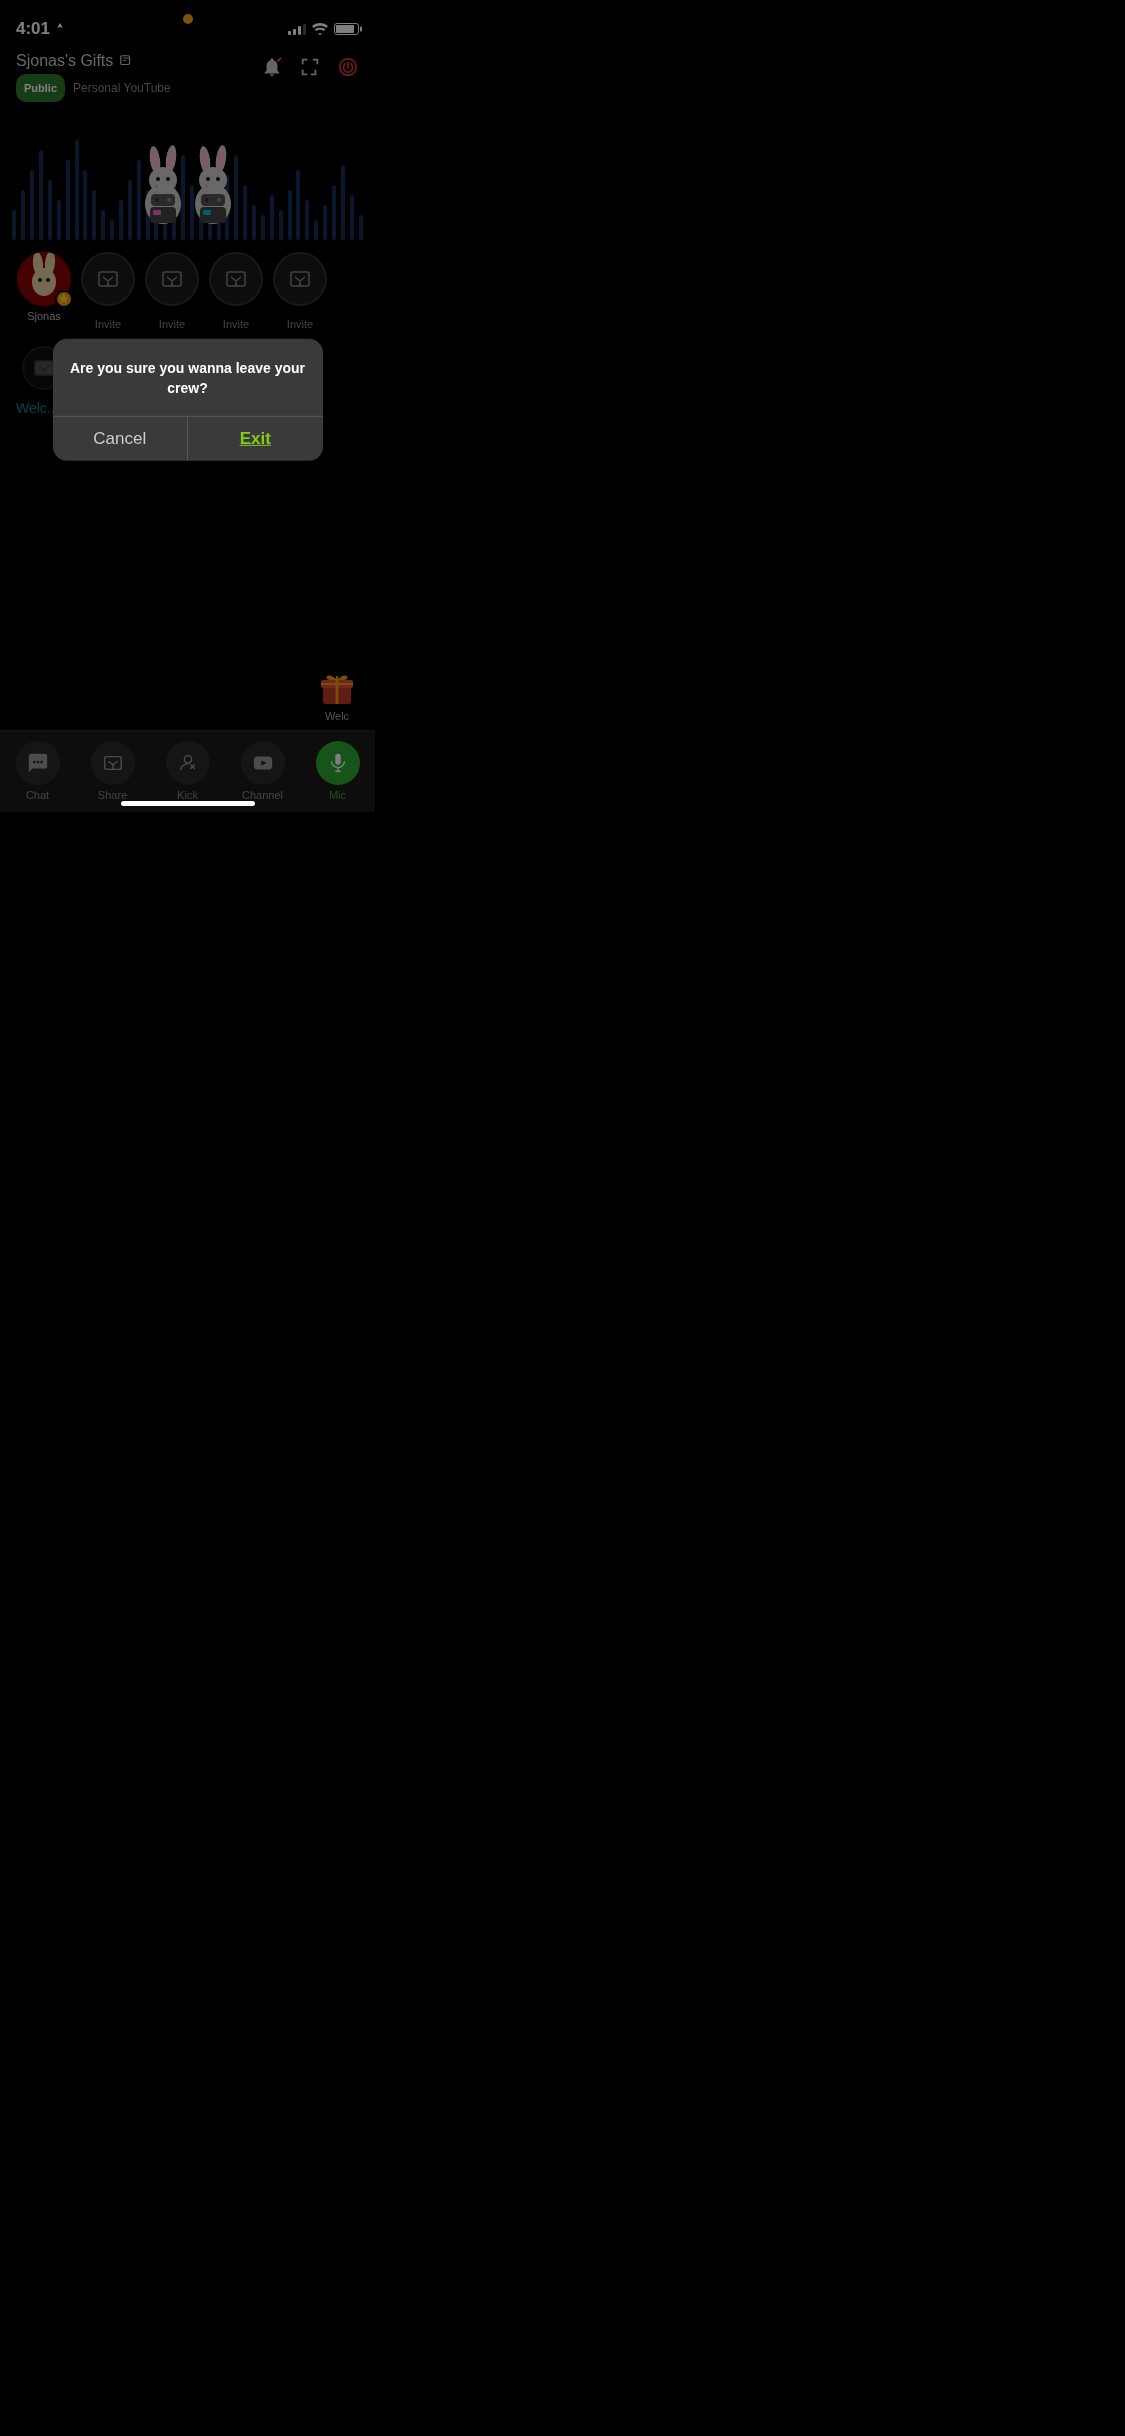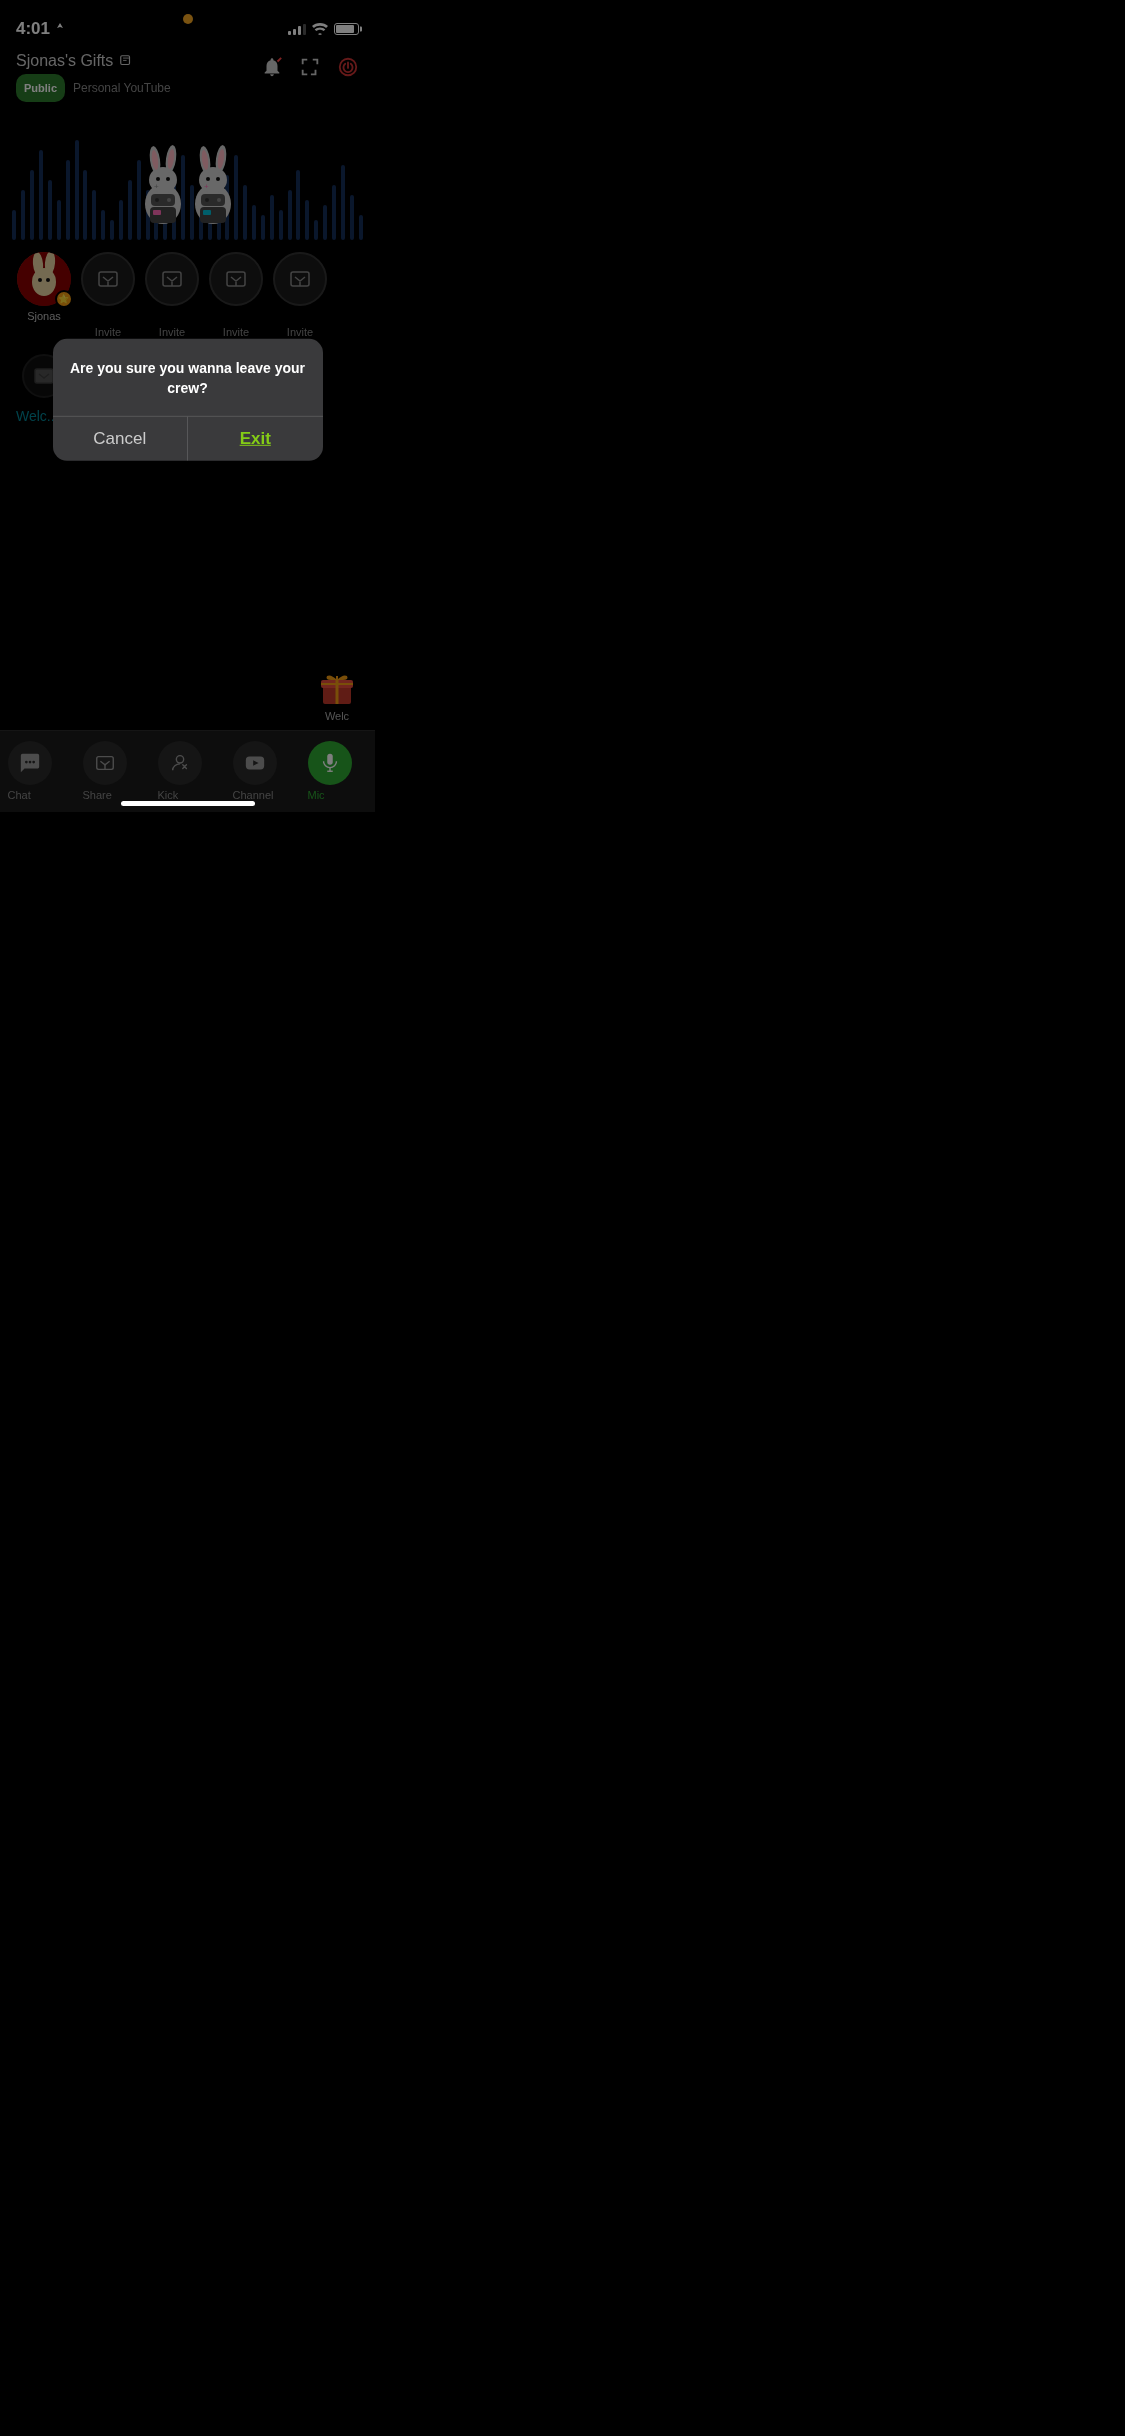--- a/index.html
+++ b/index.html
@@ -244,21 +244,21 @@
     .user-label {
       color: #bbb;
       font-size: 11px;
       text-align: center;
     }
 
     .invite-slot {
       display: flex;
       flex-direction: column;
       align-items: center;
-      gap: 20px;
+      gap: 12px;
       min-width: 56px;
     }
 
     .invite-icon-wrap {
       width: 54px;
       height: 54px;
       border-radius: 50%;
       border: 2px solid #333;
       background: #1a1a1a;
       display: flex;
@@ -402,21 +402,21 @@
       display: flex;
       align-items: flex-start;
       justify-content: space-around;
       padding-top: 10px;
       border-top: 1px solid #2a2a2a;
     }
 
     .tab-item {
       display: flex;
       flex-direction: column;
-      align-items: flex-start;
+      align-items: center;
       gap: 4px;
       min-width: 60px;
     }
 
     .tab-icon-wrap {
       width: 44px;
       height: 44px;
       border-radius: 50%;
       background: #2a2a2a;
       display: flex;

